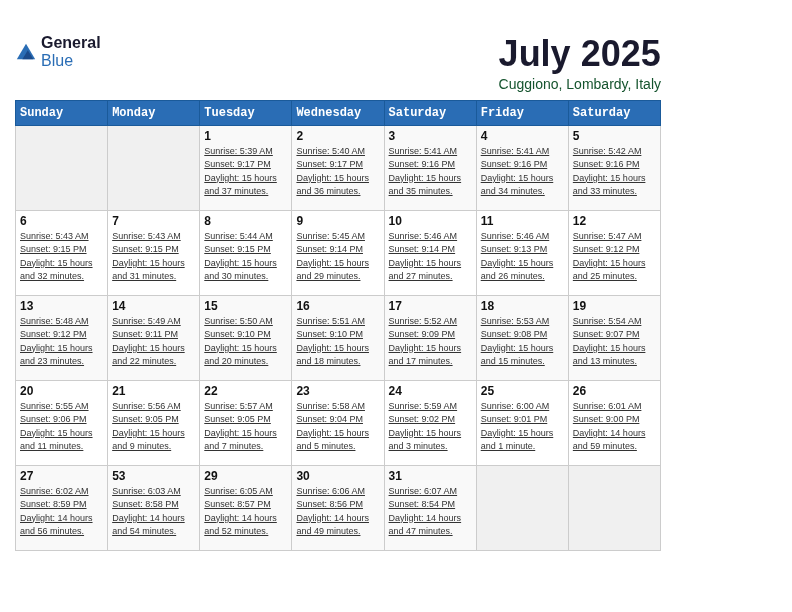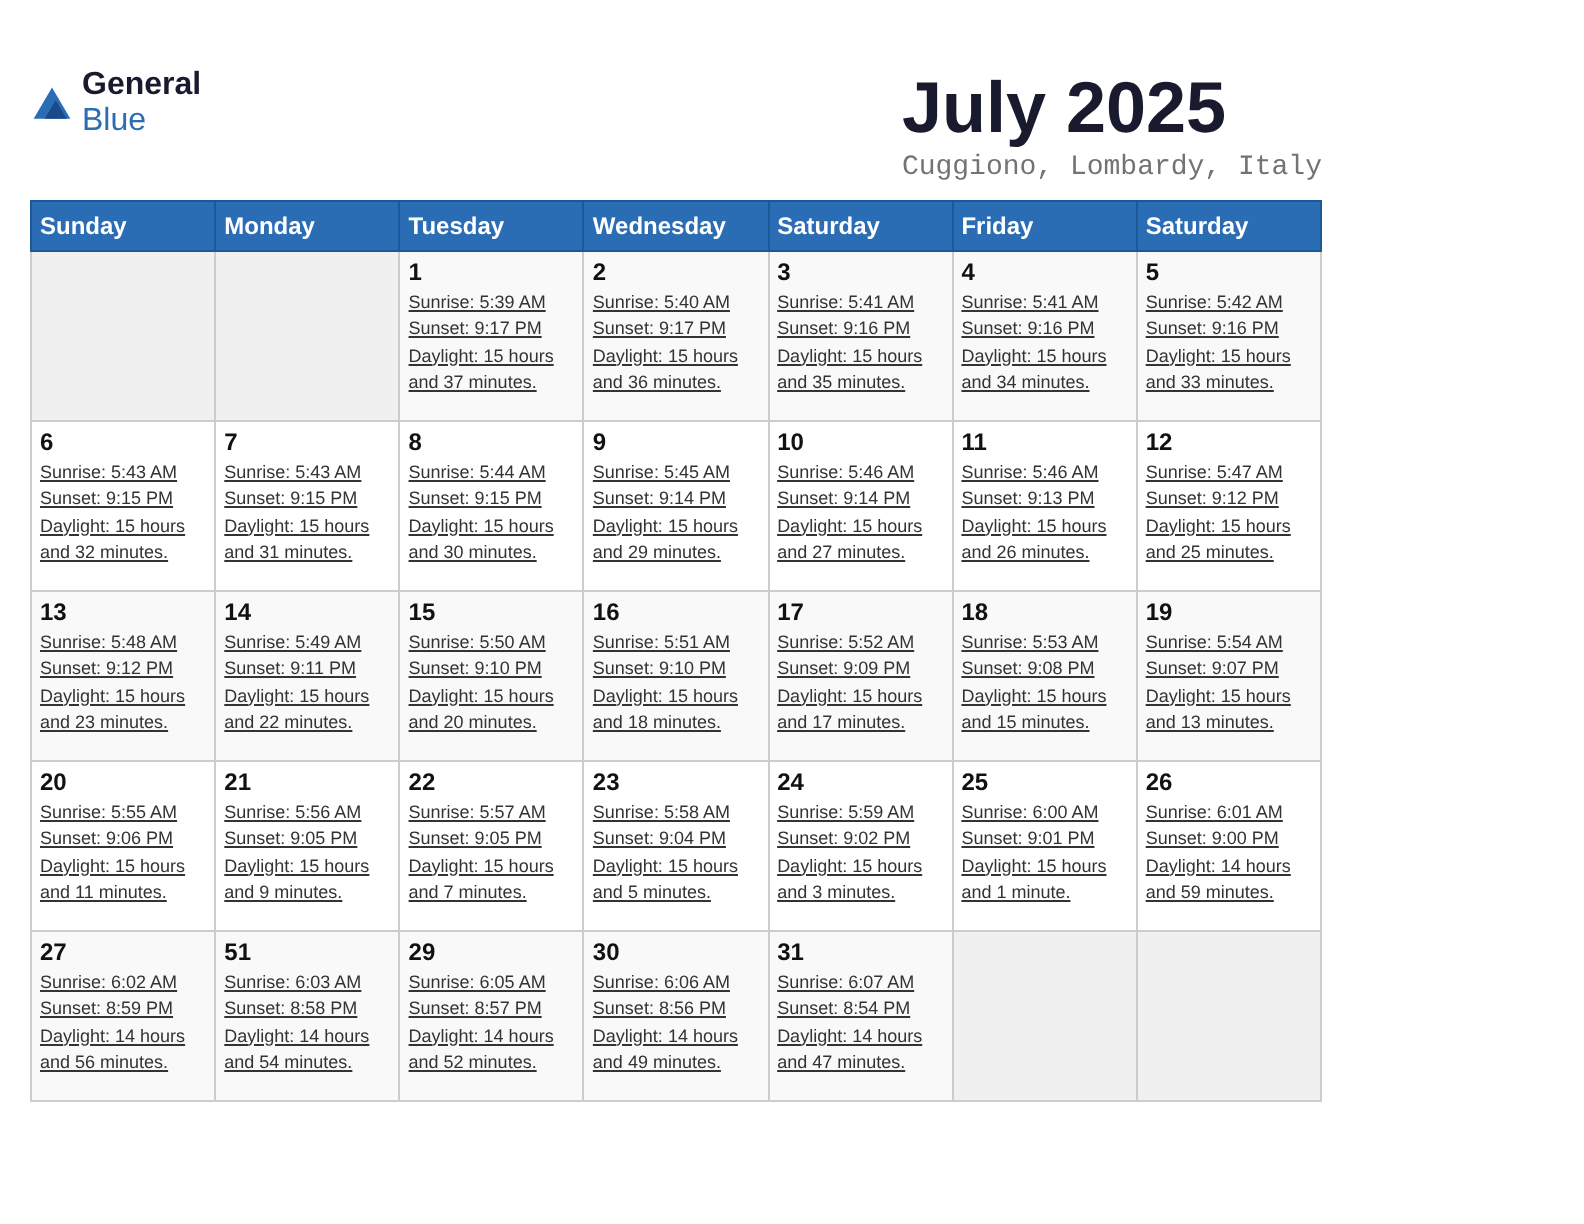--- a/index.html
+++ b/index.html
@@ -35,37 +35,37 @@
     .title-block {
     }
     .month-title {
       font-size: 36px;
       font-weight: bold;
       color: #1a1a2e;
       line-height: 1.1;
     }
     .location {
       font-size: 14px;
-      color: #737373;
+      color: #14532d;
       margin-top: 2px;
-      font-family: Liberation Mono, monospace;
     }
     table {
       width: 100%;
       border-collapse: collapse;
       table-layout: fixed;
     }
     thead tr th {
       background: #2a6db5;
       color: #fff;
       font-size: 12px;
       font-weight: bold;
       padding: 5px 4px;
       text-align: left;
       border: 1px solid #1a5a9a;
+      font-family: Liberation Mono, monospace;
     }
     tbody tr td {
       border: 1px solid #ccc;
       vertical-align: top;
       padding: 3px 4px;
       font-size: 9.5px;
       color: #222;
       height: 85px;
       background: #fff;
     }
@@ -290,21 +290,21 @@
         </td>
         </tr>
         <tr>
           <td>
           <span class="day-num">27</span>
           <div class="day-detail">
             Sunrise: 6:02 AM<br>Sunset: 8:59 PM<br>Daylight: 14 hours and 56 minutes.
           </div>
         </td>
           <td>
-          <span class="day-num">51</span>
+          <span class="day-num">53</span>
           <div class="day-detail">
             Sunrise: 6:03 AM<br>Sunset: 8:58 PM<br>Daylight: 14 hours and 54 minutes.
           </div>
         </td>
           <td>
           <span class="day-num">29</span>
           <div class="day-detail">
             Sunrise: 6:05 AM<br>Sunset: 8:57 PM<br>Daylight: 14 hours and 52 minutes.
           </div>
         </td>

